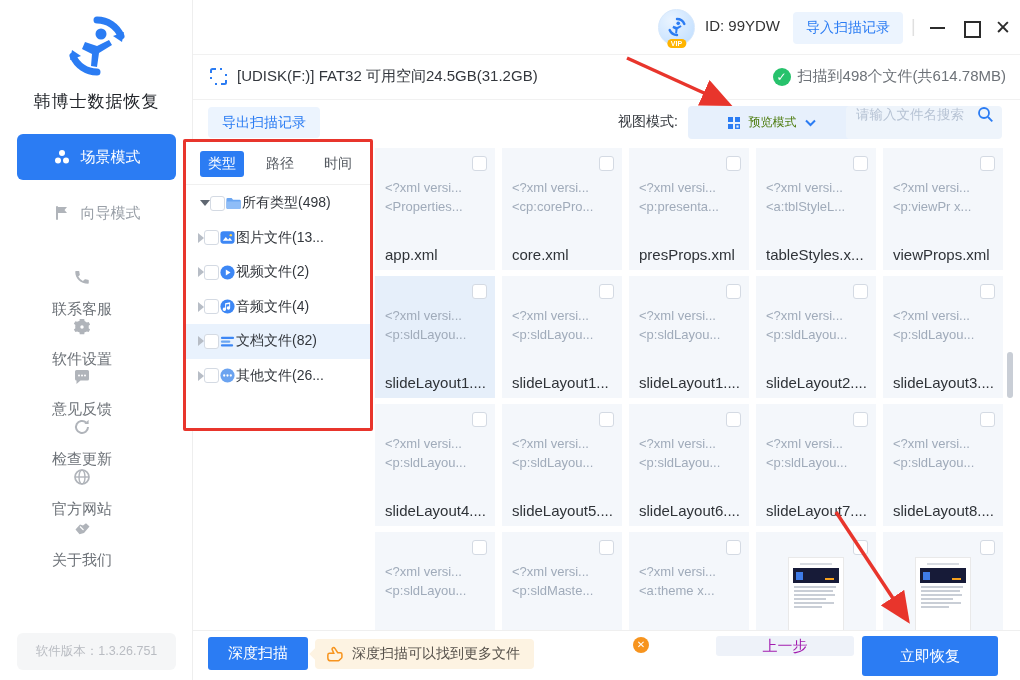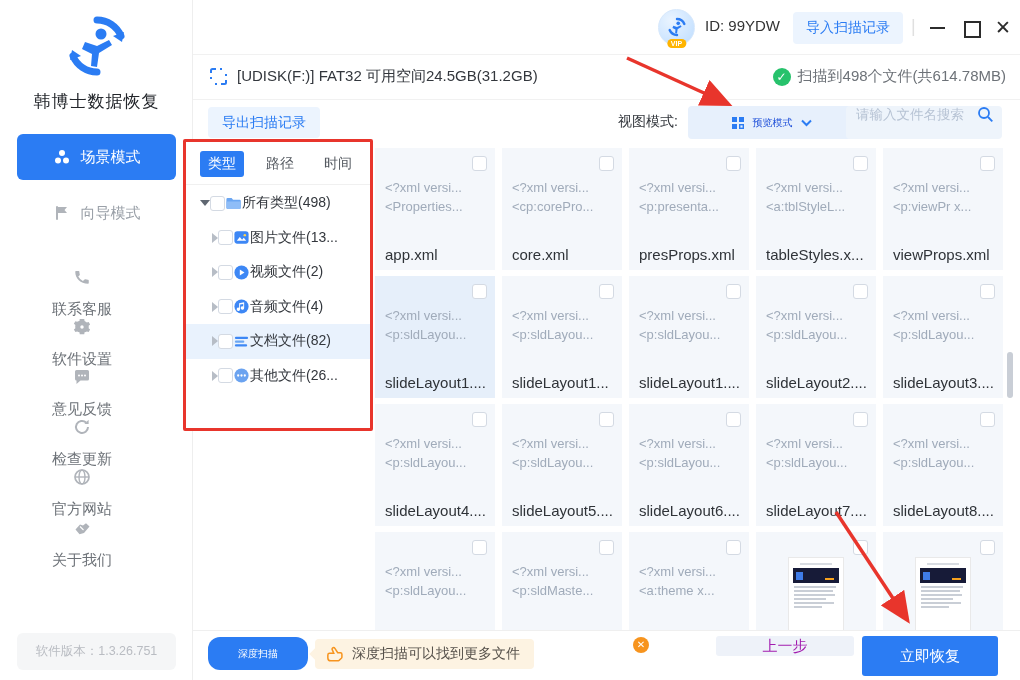--- a/index.html
+++ b/index.html
@@ -33,34 +33,34 @@
   
   .drive-row { position:absolute; left:193px; top:55px; width:827px; height:45px; border-bottom:1px solid #f1f1f1; background:#fff; }
   .drive-info { position:absolute; left:16px; top:12px; display:flex; align-items:center; gap:9px; font-size:15px; color:#33373d; }
   .scan-status { position:absolute; right:14px; top:12px; display:flex; align-items:center; gap:7px; font-size:15px; color:#6d7278; }
   .gcheck { width:18px; height:18px; border-radius:50%; background:#27c26c; color:#fff; font-size:12px; font-weight:bold; text-align:center; line-height:18px; }
 
   
   .toolbar { position:absolute; left:193px; top:100px; width:827px; height:45px; background:#fff; }
   .export-btn { position:absolute; left:15px; top:7px; width:112px; height:31px; background:#ecf4fe; color:#2b7cf3; font-size:14px; border:none; border-radius:4px; cursor:pointer; }
   .viewmode-label { position:absolute; left:425px; top:13px; font-size:14px; color:#33373d; }
-  .viewmode-dd { position:absolute; left:495px; top:6px; width:166px; height:33px; background:#e7f0fc; border-radius:4px; display:flex; align-items:center; justify-content:center; gap:8px; color:#1d4ed8; font-size:10px; cursor:pointer; }
+  .viewmode-dd { position:absolute; left:495px; top:6px; width:166px; height:33px; background:#e7f0fc; border-radius:4px; display:flex; align-items:center; justify-content:center; gap:8px; color:#4d7c0f; font-size:12px; cursor:pointer; }
   .search-box { position:absolute; left:653px; top:6px; width:156px; height:33px; background:#eef4fb; border-radius:4px; display:flex; align-items:center; padding:0 8px 17px 10px; }
   .search-box input { flex:1; border:none; outline:none; background:transparent; font-size:13.5px; color:#333; min-width:0; font-family:inherit; }
   .search-box input::placeholder { color:#b7c3d4; }
 
   
   .tree-panel { position:absolute; left:186px; top:142px; width:185px; height:286px; background:#fff; }
   .tree-tabs { position:absolute; left:14px; top:9px; display:flex; gap:14px; align-items:center; }
   .tab-chip { font-size:14px; color:#555a61; padding:4px 8px; border-radius:3px; cursor:pointer; }
   .tab-chip.on { background:#2b7cf3; color:#fff; }
   .tree-div { position:absolute; left:0; top:42px; width:185px; border-top:1px solid #f0f0f0; }
   .tree-rows { position:absolute; left:0; top:44px; width:185px; }
   .trow { position:relative; height:34.5px; display:flex; align-items:center; gap:0; padding-left:14px; font-size:14px; color:#33373d; cursor:pointer; white-space:nowrap; overflow:hidden; }
-  .trow.child { padding-left:26px; }
+  .trow.child { padding-left:12px; }
   .trow.sel { background:#e9f2fd; }
   .caret-d { width:0; height:0; border-left:5px solid transparent; border-right:5px solid transparent; border-top:6px solid #5f6771; }
   .caret-r { width:0; height:0; border-top:5px solid transparent; border-bottom:5px solid transparent; border-left:6px solid #b7bdc6; }
   .cbx { width:15px; height:15px; border:1px solid #d4dae3; border-radius:3px; background:#fff; flex:0 0 15px; }
   .ticon { width:17px; height:17px; flex:0 0 17px; }
   .annotation-box { position:absolute; left:183px; top:139px; width:190px; height:292px; border:3px solid #e8352c; border-radius:2px; pointer-events:none; z-index:8; }
 
   
   .grid-area { position:absolute; left:375px; top:148px; width:640px; height:482px; overflow:hidden; }
   .grid { display:grid; grid-template-columns:repeat(5,120px); grid-auto-rows:122px; column-gap:7px; row-gap:6px; }
@@ -73,21 +73,21 @@
   .tp-title { height:2px; width:70%; background:#d8dce2; margin:1px auto 3px; }
   .tp-banner { height:15px; background:#171b38; position:relative; margin-bottom:3px; }
   .tp-banner i { position:absolute; display:block; }
   .tp-banner .b1 { left:3px; top:4px; width:7px; height:8px; background:#3f7ce8; }
   .tp-banner .b2 { right:5px; bottom:3px; width:9px; height:2px; background:#f7a21e; }
   .tp-line { height:1.5px; background:#c9ced6; margin:2.5px 1px; }
   .scrollbar { position:absolute; left:1007px; top:352px; width:6px; height:46px; background:#c9ced6; border-radius:3px; cursor:pointer; z-index:4; }
 
   
   .footer { position:absolute; left:193px; top:630px; width:827px; height:50px; background:#fff; border-top:1px solid #efefef; }
-  .deep-btn { position:absolute; left:15px; top:6px; width:100px; height:33px; background:#2b7cf3; color:#fff; font-size:10px; border:none; border-radius:12px; cursor:pointer; }
+  .deep-btn { position:absolute; left:15px; top:6px; width:100px; height:33px; background:#2b7cf3; color:#fff; font-size:15px; border:none; border-radius:3px; cursor:pointer; }
   .tip { position:absolute; left:122px; top:8px; height:30px; background:#fdf3e2; border-radius:4px; display:flex; align-items:center; gap:8px; padding:0 14px 0 10px; font-size:14px; color:#55504a; }
   .tip::before { content:""; position:absolute; left:-4px; top:11px; width:8px; height:8px; background:#fdf3e2; transform:rotate(45deg); }
   .tip-close { position:absolute; left:318px; top:-2px; width:16px; height:16px; border-radius:50%; background:#f7941e; color:#fff; font-size:10px; line-height:16px; text-align:center; cursor:pointer; }
   .prev-btn { position:absolute; left:523px; top:5px; width:138px; height:20px; background:#eef2f9; color:#a21caf; font-size:15px; border:none; border-radius:3px; cursor:pointer; }
   .recover-btn { position:absolute; left:669px; top:5px; width:136px; height:40px; background:#2b7cf3; color:#fff; font-size:15px; border:none; border-radius:3px; cursor:pointer; }
 
   .overlay { position:absolute; left:0; top:0; width:1020px; height:680px; pointer-events:none; z-index:9; }
 </style>
 </head>
 <body>

